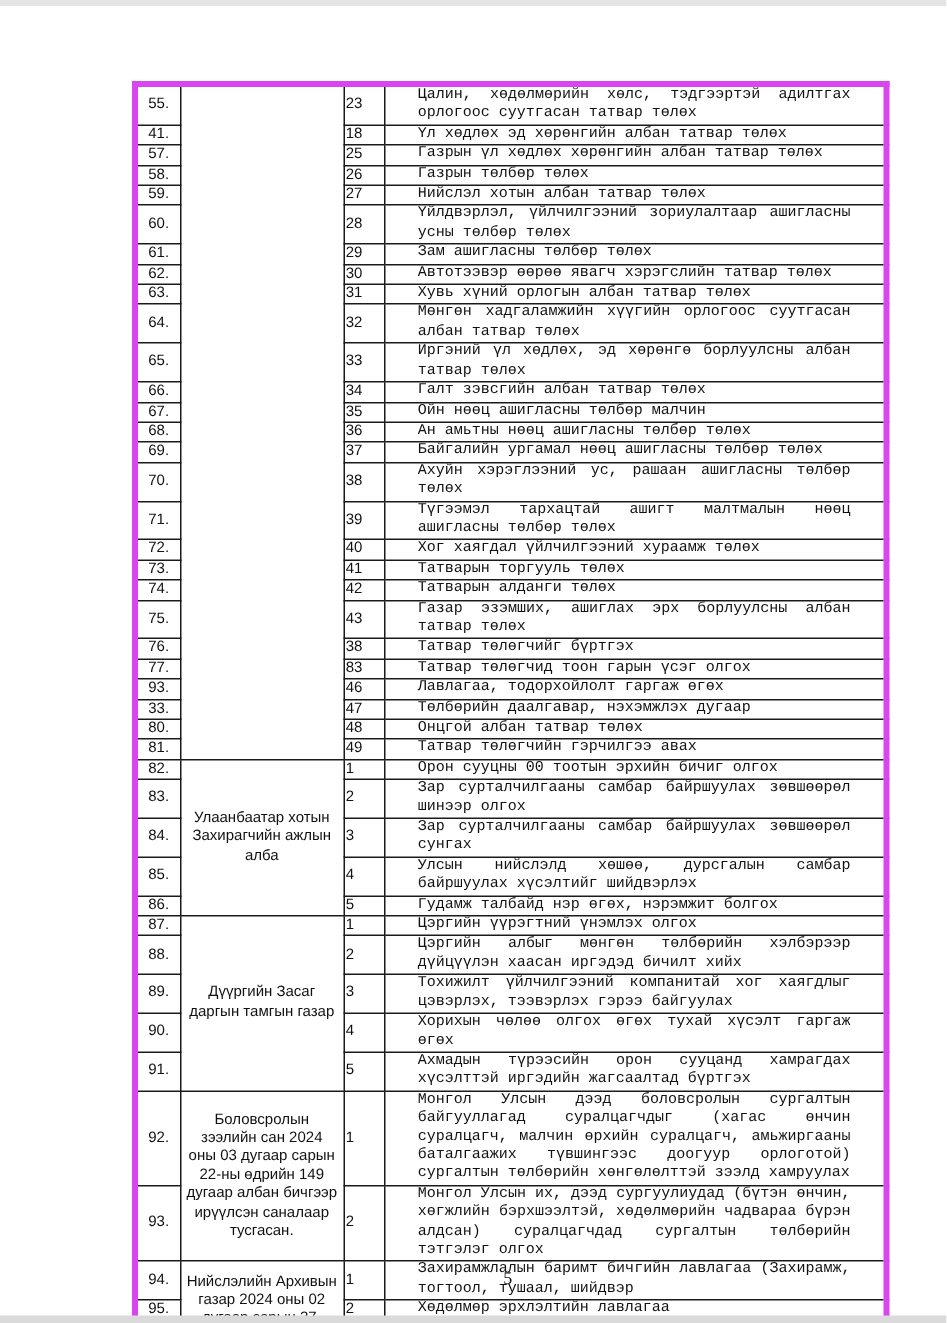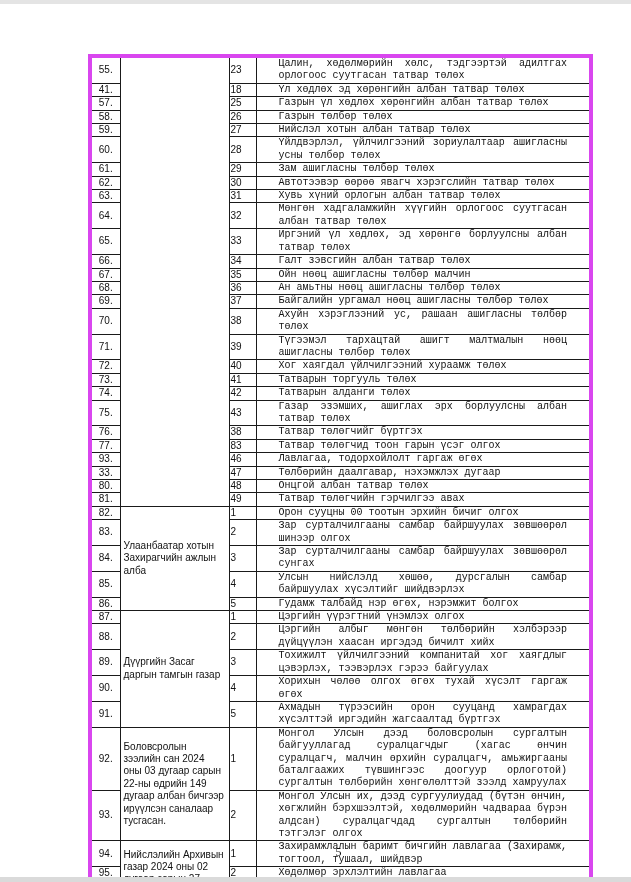--- a/index.html
+++ b/index.html
@@ -29,21 +29,21 @@
   .doc-table td {
     border: 1px solid #1a1a1a;
     font-size: 10px;
     line-height: 12.4px;
     vertical-align: middle;
     padding: 0 2px;
     height: 12px;
     overflow: hidden;
   }
   .doc-table td.c-no   { text-align: center; padding: 0 1px; }
-  .doc-table td.c-org  { padding: 0 3px; }
+  .doc-table td.c-org  { text-align: center; padding: 0 3px; }
   .doc-table td.c-sub  { text-align: left; padding: 0 1px; }
   .doc-table td.c-svc  { text-align: justify; padding: 0 22px; font-family: Liberation Mono, monospace; }
 
   .page-number {
     position: absolute;
     left: 88px; top: 845px; width: 501px;
     text-align: center;
     font-family: "Liberation Serif", serif;
     font-size: 12px;
     color: #111;

